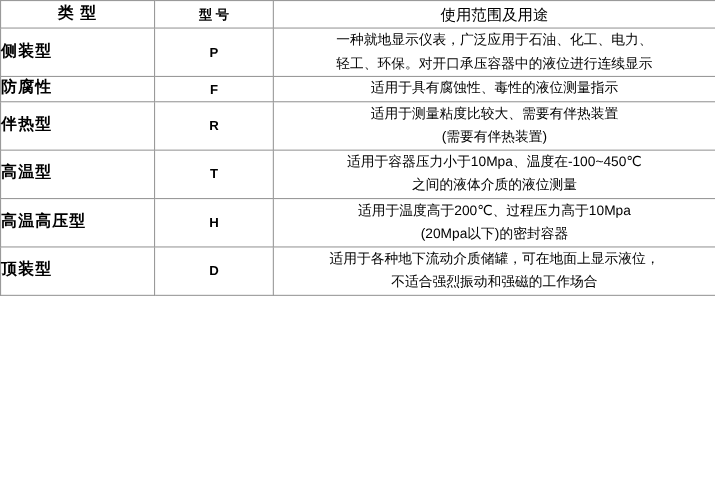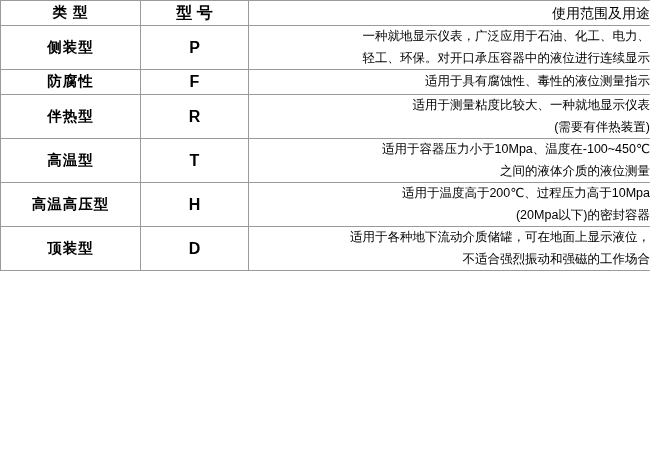--- a/index.html
+++ b/index.html
@@ -26,36 +26,36 @@
   #spec-table td, #spec-table th {
     border: 1px solid #9a9a9a;
     vertical-align: middle;
     padding: 0;
   }
   .cell-type {
     font-size: 14.5px;
     font-weight: bold;
     padding: 6px 0 6px 10px;
     line-height: 1.5;
-    text-align: center;
+    text-align: left;
     letter-spacing: 1px;
     white-space: nowrap;
   }
   .cell-model {
-    font-size: 16px;
+    font-size: 12px;
     font-weight: bold;
     text-align: center;
     padding: 6px 0;
     line-height: 1.5;
   }
   .cell-desc {
     font-size: 12.5px;
     padding: 6px 8px 6px 9px;
     line-height: 1.72;
-    text-align: right;
+    text-align: center;
     margin-left: 34px;
   }
   .head .cell-type,
   .head .cell-model {
     text-align: center;
     padding-left: 0;
   }
   .head .cell-desc {
     font-size: 14px;
     font-weight: normal;
@@ -96,21 +96,21 @@
       <td class="cell-model">F</td>
       <td class="cell-desc">
         <span class="desc-line">适用于具有腐蚀性、毒性的液位测量指示</span>
       </td>
     </tr>
 
     <tr>
       <td class="cell-type">伴热型</td>
       <td class="cell-model">R</td>
       <td class="cell-desc">
-        <span class="desc-line">适用于测量粘度比较大、一种就地显示仪表</span>
+        <span class="desc-line">适用于测量粘度比较大、需要有伴热装置</span>
         <span class="desc-line">(需要有伴热装置)</span>
       </td>
     </tr>
 
     <tr>
       <td class="cell-type">高温型</td>
       <td class="cell-model">T</td>
       <td class="cell-desc">
         <span class="desc-line">适用于容器压力小于10Mpa、温度在-100~450℃</span>
         <span class="desc-line">之间的液体介质的液位测量</span>

